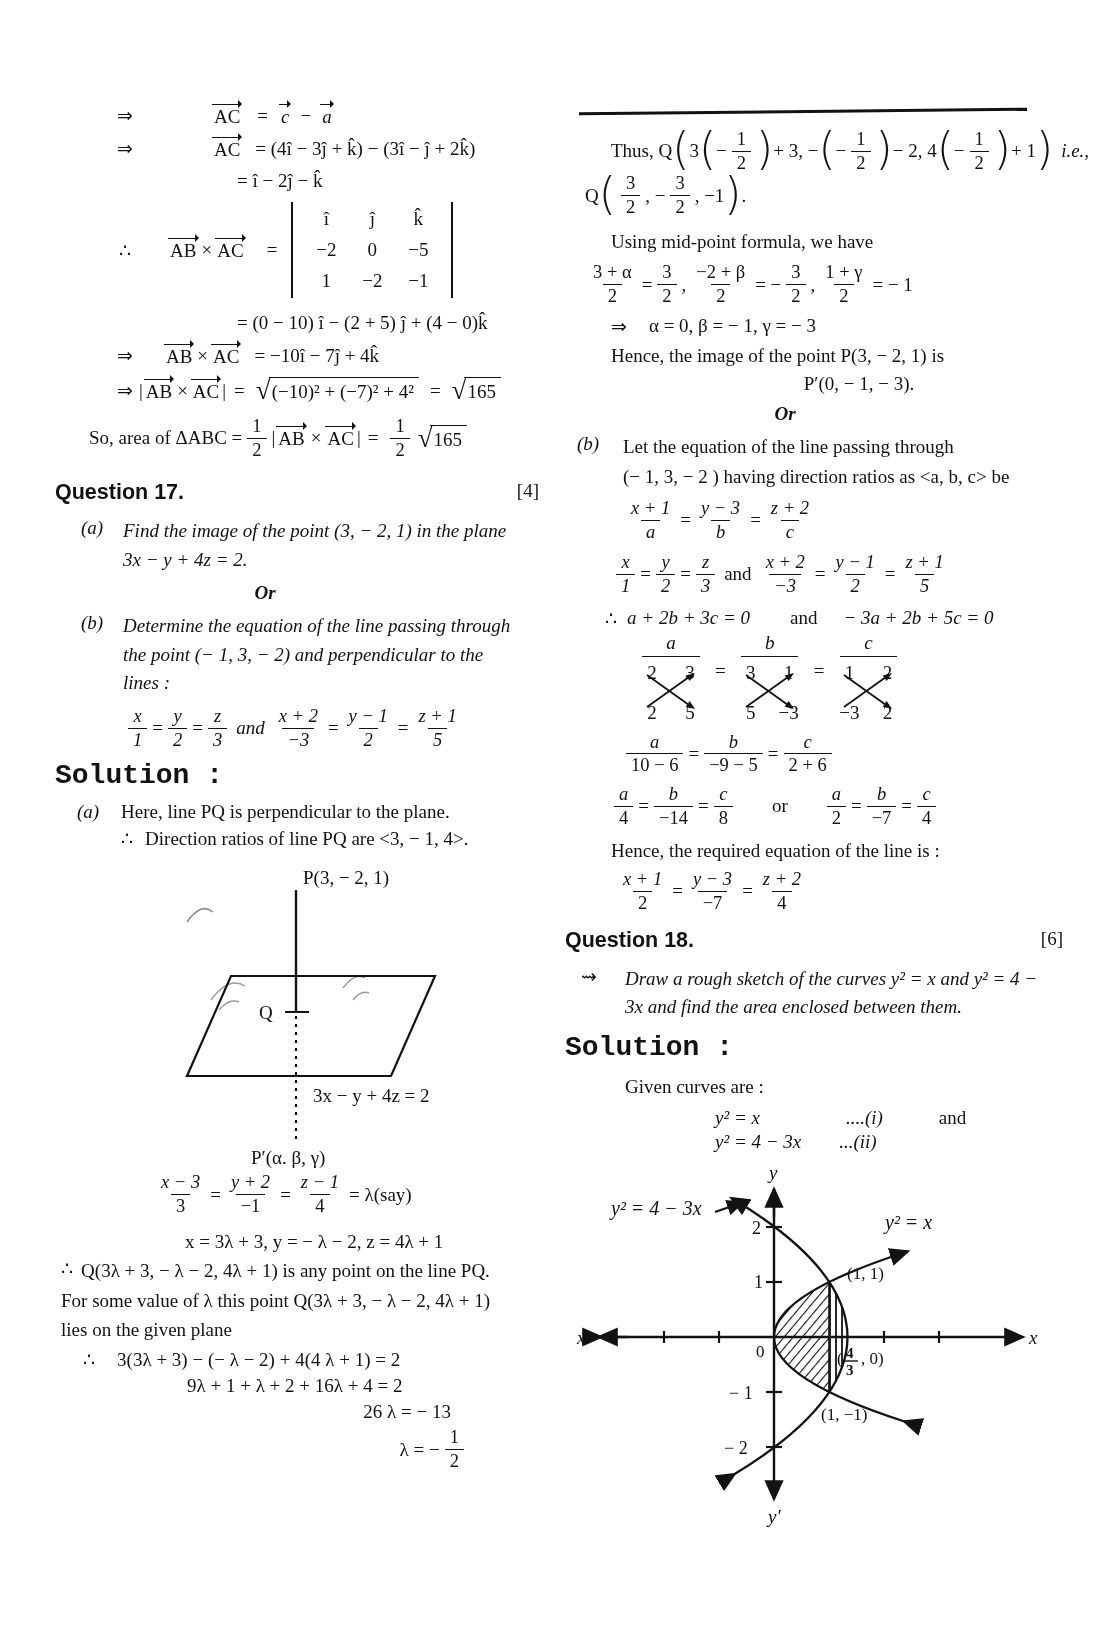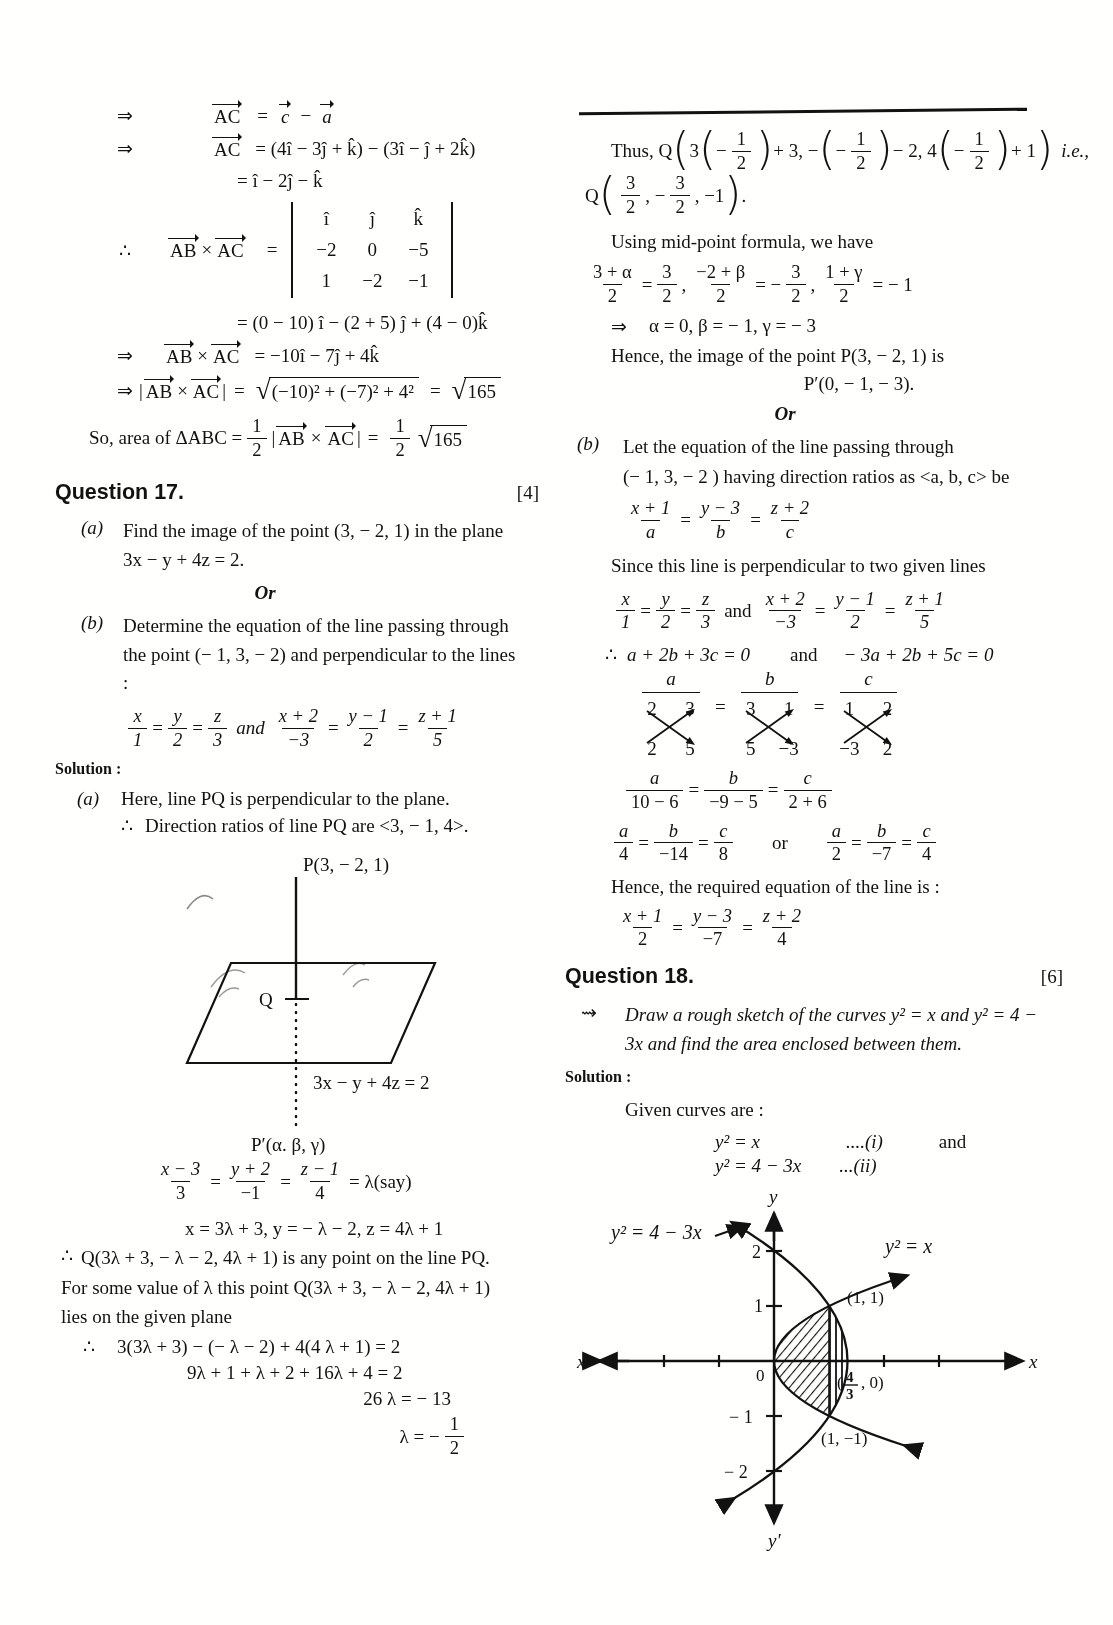--- a/index.html
+++ b/index.html
@@ -21,29 +21,29 @@
   .frac .den{padding:1px 5px 0 5px;border-top:1.8px solid #121212;}
   
   .sqrt{display:inline-flex;align-items:flex-start;margin:0 3px;}
   .sqrt .rsign{font-size:27px;line-height:1;margin-right:-2px;}
   .sqrt .rad{border-top:1.8px solid #121212;padding:3px 5px 0 3px;}
   
   .det{display:inline-grid;grid-template-columns:repeat(3,46px);row-gap:9px;
        border-left:2.2px solid #121212;border-right:2.2px solid #121212;
        padding:6px 10px;text-align:center;}
   
-  .qhead{display:flex;justify-content:space-between;align-items:center;
+  .qhead{display:flex;justify-content:space-between;align-items:flex-start;
          font-family:"Liberation Sans",sans-serif;font-weight:700;font-size:21.5px;
          margin:14px 0 12px 0;}
   .qhead .marks{font-family:"Liberation Serif",serif;font-weight:400;font-size:19px;}
-  .solhead{font-family:Liberation Serif, serif;font-weight:700;font-size:16px;margin:10px 0 10px 0;}
+  .solhead{font-family:Liberation Mono, monospace;font-weight:700;font-size:28px;margin:10px 0 10px 0;}
   .orline{text-align:center;font-weight:700;font-style:italic;margin:4px 0 8px 0;}
   .qitem{display:flex;margin:0 0 8px 0;}
   .qitem .qlabel{width:42px;flex:none;font-style:italic;padding-left:26px;box-sizing:content-box;}
-  .qitem .qbody{width:400px;line-height:1.5;}
+  .qitem .qbody{font-style:italic;width:400px;line-height:1.5;}
   .para{line-height:1.5;}
   .big{font-size:44px;font-weight:300;font-family:"DejaVu Sans",sans-serif;line-height:0.95;
        display:inline-block;transform:translateY(-2px);}
   
   .cm{display:inline-flex;flex-direction:column;align-items:center;margin:0 6px;}
   .cm .cmtop{border-bottom:1.8px solid #121212;padding:0 24px 2px 24px;}
   .cmgrid{position:relative;display:grid;grid-template-columns:38px 38px;row-gap:18px;
           padding-top:5px;text-align:center;}
   .cmx{position:absolute;left:2px;top:6px;}
   .toprule{height:3px;background:#121212;width:448px;margin:6px 0 16px 14px;transform:rotate(-0.6deg);}
@@ -386,21 +386,20 @@
             <span class="num it">y − 3</span>
             <span class="den it">b</span>
           </span>
      <span>=</span>
      <span class="frac">
             <span class="num it">z + 2</span>
             <span class="den it">c</span>
           </span>
    </div>
 
-   <div class="para" style="margin-left:46px;width:450px;margin-bottom:8px;">Since this line is perpendicular to two given lines</div>
 
    <div class="ml" style="margin-left:46px;margin-bottom:10px;">
      <span class="frac">
             <span class="num it">x</span>
             <span class="den it">1</span>
           </span>
      <span>=</span>
      <span class="frac">
             <span class="num it">y</span>
             <span class="den it">2</span>

